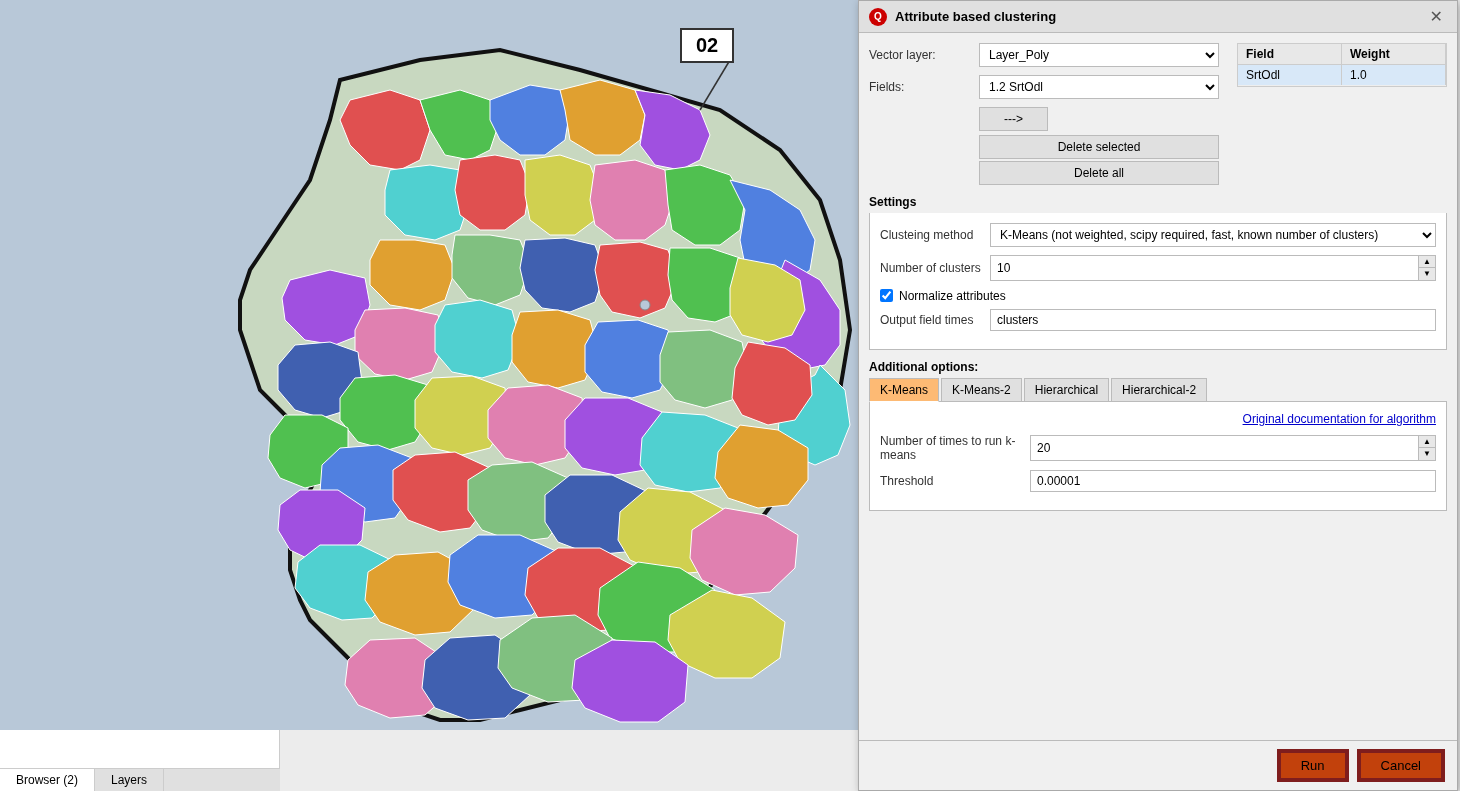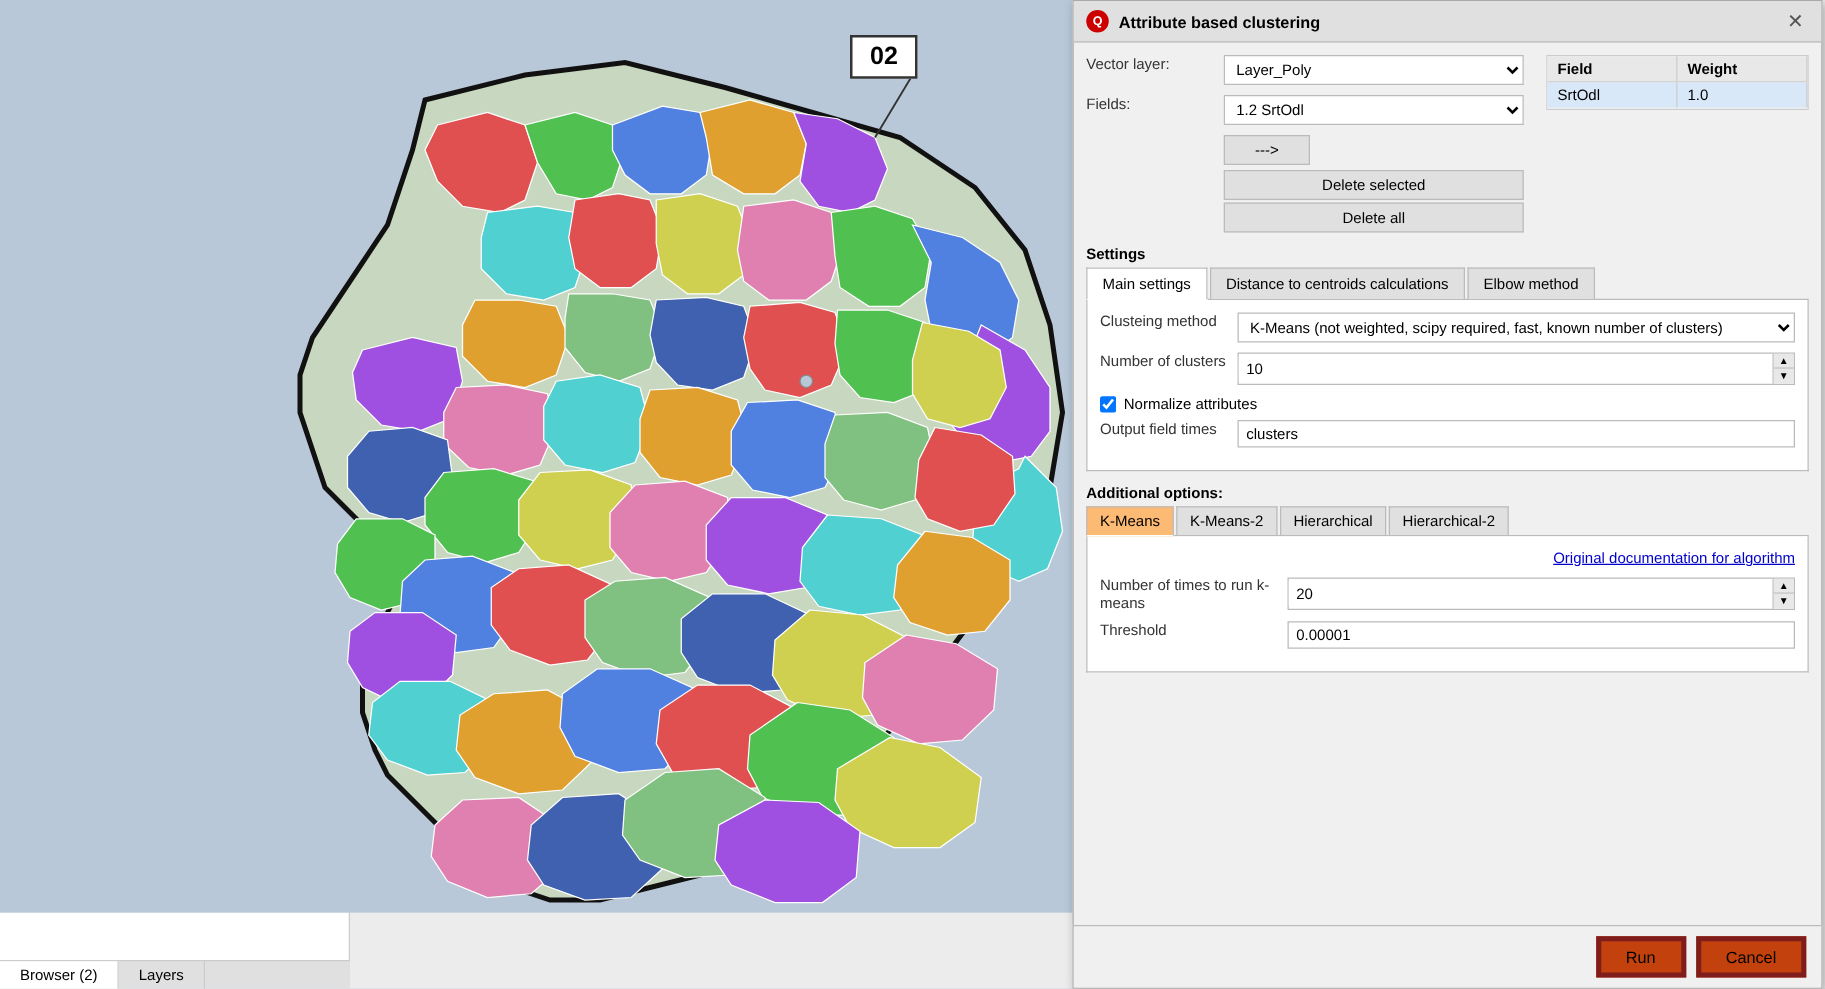--- a/index.html
+++ b/index.html
@@ -110,21 +110,21 @@
       padding: 0 4px;
     }
     .dialog-body {
       flex: 1;
       padding: 10px;
       overflow-y: auto;
     }
 
     
     .form-row {
-      display: flex; 
+      display: flex; align-items: center;
       margin-bottom: 8px;
     }
     .form-label {
       width: 110px;
       font-size: 12px;
       color: #333;
       flex-shrink: 0;
     }
     .form-control {
       flex: 1;
@@ -255,21 +255,21 @@
       border: none;
       cursor: pointer;
       font-size: 8px;
       line-height: 1;
       display: flex; align-items: center; justify-content: center;
     }
     .spin-btn:first-child { border-bottom: 1px solid #bbb; }
 
     
     .checkbox-row {
-      display: flex; align-items: center;
+      display: flex; align-items: flex-start;
       margin: 6px 0;
     }
     .checkbox-row input { margin-right: 6px; }
 
     
     .additional-section {
       margin-top: 10px;
     }
     .section-title {
       font-size: 12px; font-weight: bold;
@@ -531,25 +531,20 @@
           <div class="fw-row">
             <div class="fw-cell">SrtOdl</div>
             <div class="fw-cell">1.0</div>
           </div>
         </div>
       </div>
     </div>
 
     <div class="settings-section">
       <div class="settings-label">Settings</div>
-      <div class="tab-bar">
-        <div class="tab active">Main settings</div>
-        <div class="tab">Distance to centroids calculations</div>
-        <div class="tab">Elbow method</div>
-      </div>
       <div class="tab-content">
 
         <div class="form-row">
           <div class="form-label">Clusteing method</div>
           <div class="form-control">
             <select class="form-select">
               <option>K-Means (not weighted, scipy required, fast, known number of clusters)</option>
             </select>
           </div>
         </div>

